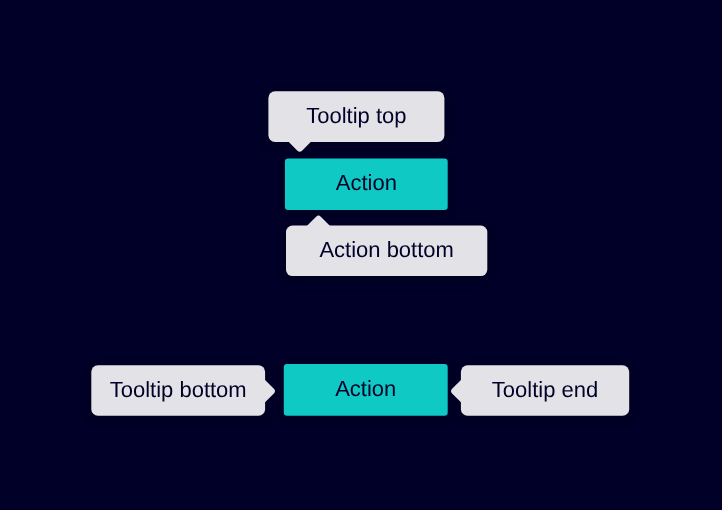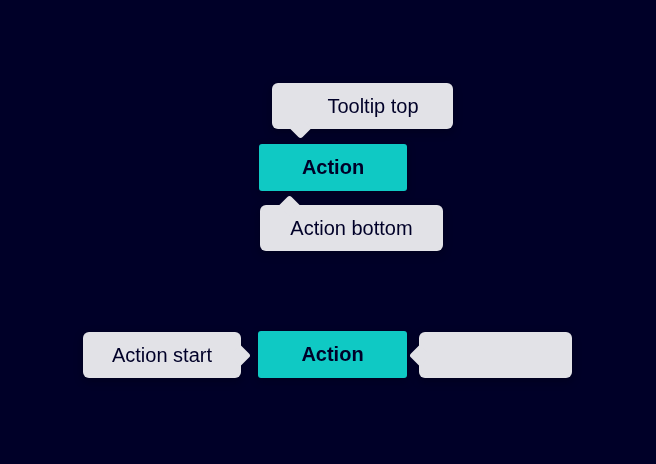--- a/index.html
+++ b/index.html
@@ -31,39 +31,39 @@
     position: absolute;
     background: var(--action-bg, #0fc9c4);
     color: var(--text-on-action, #000028);
     border: none;
     border-radius: 3px;
     display: flex;
     align-items: center;
     justify-content: center;
     font-family: inherit;
     font-size: 20px;
-    font-weight: 700;
+    font-weight: 400;
     cursor: pointer;
     padding: 0;
     box-shadow: 0 3px 8px rgba(0, 0, 12, 0.25);
   }
   .arrow {
     position: absolute;
     width: 15px;
     height: 15px;
     background: inherit;
     transform: rotate(45deg);
   }
   .arrow.down  { bottom: -7px; border-radius: 0 0 3px 0; }
   .arrow.up    { top: -7px;    border-radius: 3px 0 0 0; }
   .arrow.right { right: -7px;  top: calc(50% - 7.5px); border-radius: 0 3px 0 0; }
   .arrow.left  { left: -7px;   top: calc(50% - 7.5px); border-radius: 0 0 0 3px; }
 
   
-  #tooltip-top     { left: 272px; top: 83px;  width: 160px; height: 46px; padding-left: 21px; }
+  #tooltip-top     { left: 244px; top: 83px;  width: 160px; height: 46px; }
   #tooltip-top .arrow    { left: 21px; }
   #action-top      { left: 259px; top: 144px; width: 148px; height: 47px; }
   #tooltip-bottom  { left: 260px; top: 205px; width: 183px; height: 46px; }
   #tooltip-bottom .arrow { left: 22px; }
 
   
   #tooltip-start   { left: 83px;  top: 332px; width: 158px; height: 46px; }
   #action-bottom   { left: 258px; top: 331px; width: 149px; height: 47px; }
   #tooltip-end     { left: 419px; top: 332px; width: 153px; height: 46px; }
 </style>
@@ -78,23 +78,24 @@
 <button class="btn" id="action-top">
   <span>Action</span>
 </button>
 
 <div class="tooltip" id="tooltip-bottom">
   <span class="arrow up"></span>
   <span>Action bottom</span>
 </div>
 
 <div class="tooltip" id="tooltip-start">
-  <span>Action start</span>
+  <span>Tooltip bottom</span>
   <span class="arrow right"></span>
 </div>
 
 <button class="btn" id="action-bottom">
   <span>Action</span>
 </button>
 
 <div class="tooltip" id="tooltip-end">
   <span class="arrow left"></span>
+  <span>Tooltip end</span>
 </div>
 
 </body></html>

